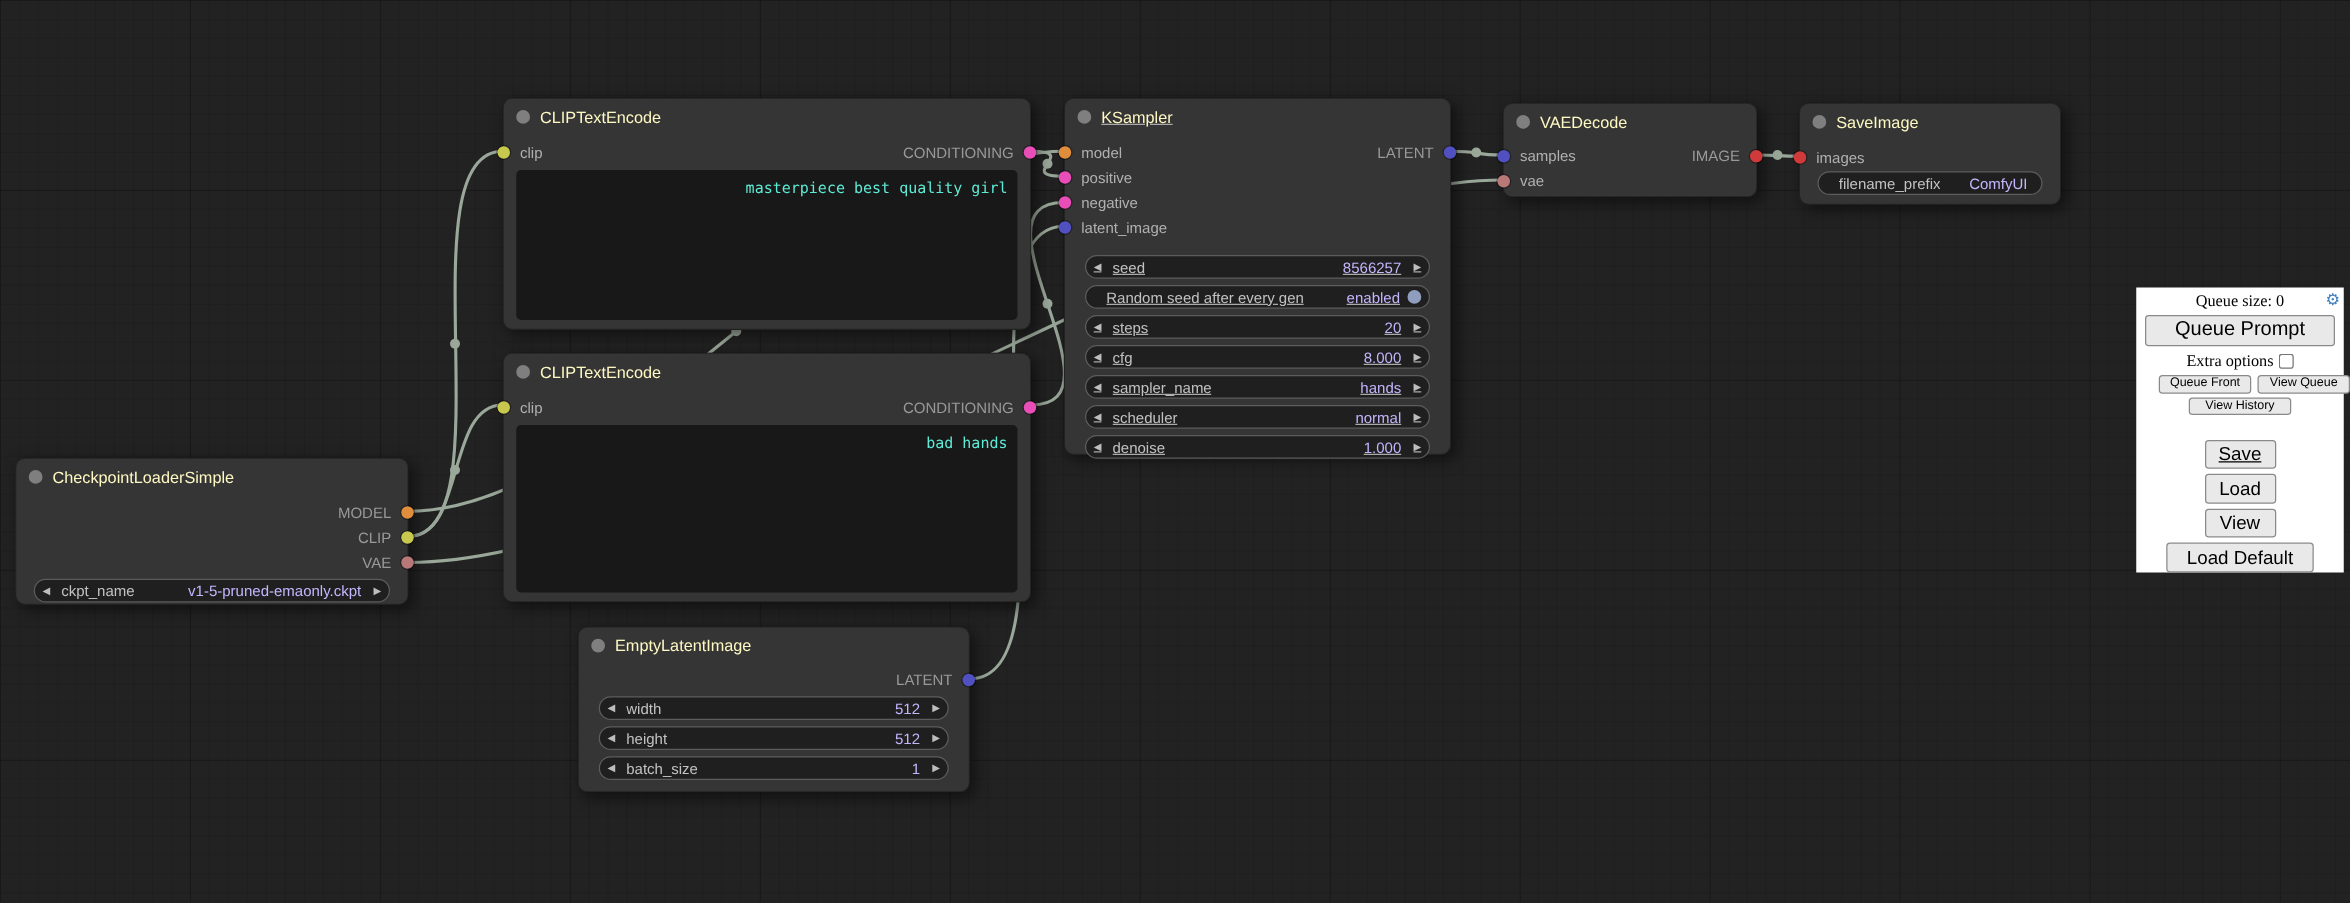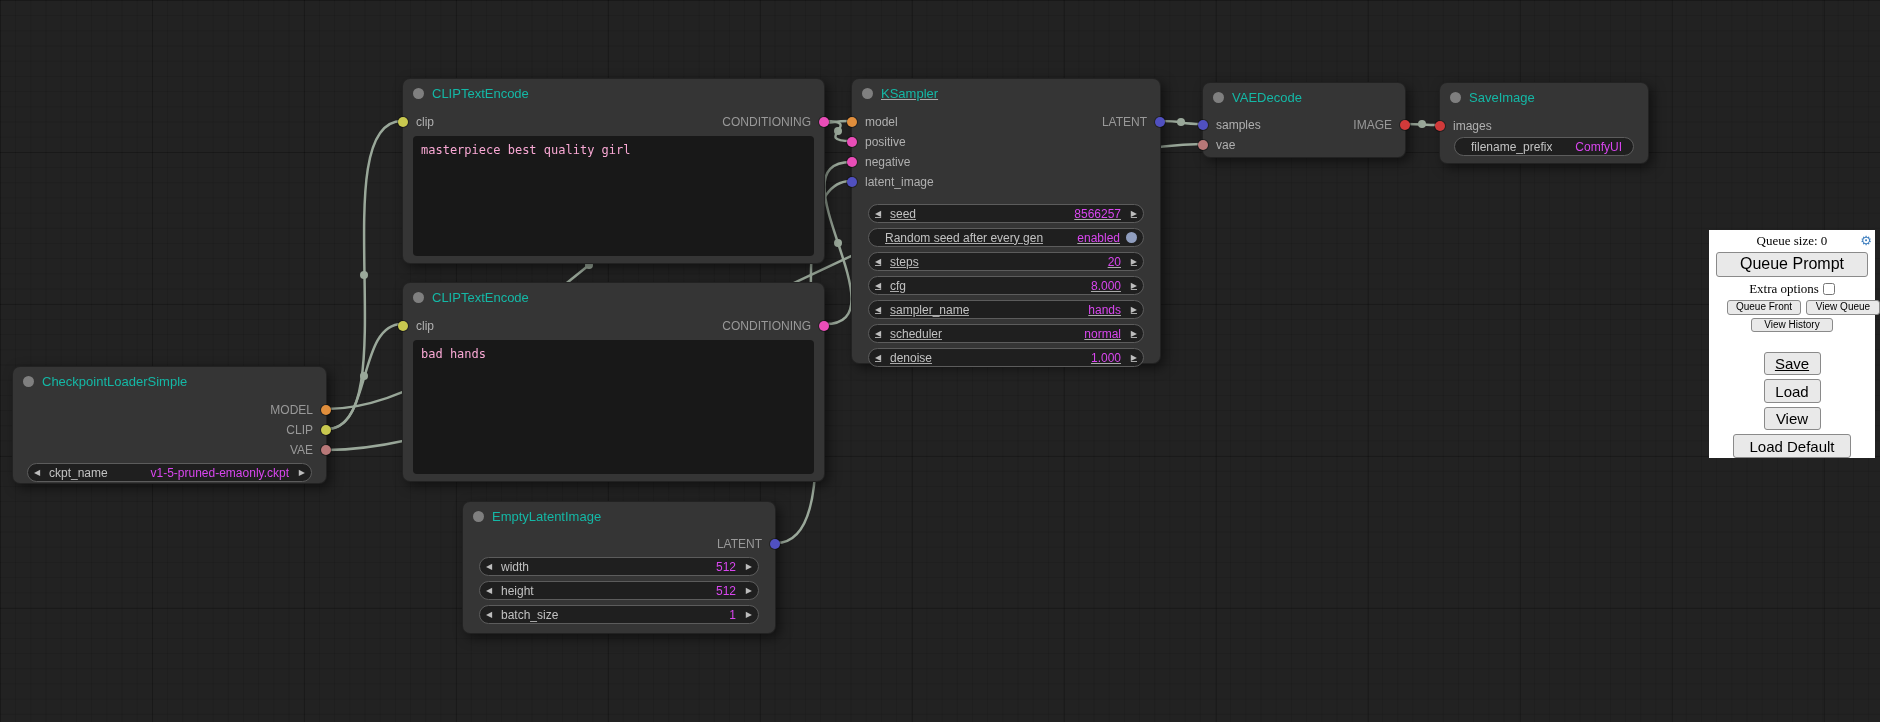--- a/index.html
+++ b/index.html
@@ -23,49 +23,49 @@
   
   .node{
     position:absolute;z-index:2;
     background:#353535;border:1px solid rgba(0,0,0,.35);
     border-radius:8px;box-sizing:border-box;
     box-shadow:4px 4px 12px rgba(0,0,0,.5);
     color:#aaa;font-size:12px;
   }
   .node-title{height:29px;display:flex;align-items:center;gap:8px;padding:0 10px;}
   .title-dot{width:11px;height:11px;border-radius:50%;background:#7f7f7f;flex:none;}
-  .title-text{color:#14b8a6;font-size:13px;white-space:nowrap;}
+  .title-text{color:#fef9c3;font-size:13px;white-space:nowrap;}
 
   .row{position:relative;height:20px;line-height:20px;}
   .row .in-label{position:absolute;left:13px;color:#b0b0b0;}
   .row .out-label{position:absolute;right:13px;color:#999;}
   .row .dot{position:absolute;top:50%;margin-top:-5px;width:10px;height:10px;border-radius:50%;background:#888;box-shadow:0 0 0 1px rgba(0,0,0,.35);}
   .row .dot.in{left:-5px;}
   .row .dot.out{right:-5px;}
   .abs-out{position:absolute;left:0;right:0;top:33px;}
 
   .widget{
     height:19px;border-radius:10px;background:#1f1f1f;border:1px solid #5c5c5c;
     display:flex;align-items:center;padding:0 6px;margin:0 16px;
     font-size:12px;color:#c6c6c6;box-sizing:border-box;white-space:nowrap;
   }
   .widget .arrow{font-size:8px;color:#bdbdbd;width:11px;flex:none;font-family:"DejaVu Sans",sans-serif;}
   .widget .arrow.right{text-align:right;}
   .widget .w-label{margin-left:4px;color:#c2c2c2;overflow:hidden;}
-  .widget .w-value{margin-left:auto;margin-right:5px;color:#d946ef;}
+  .widget .w-value{margin-left:auto;margin-right:5px;color:#c4b5fd;}
   .widget.toggle{padding-left:12px;}
   .widget.toggle .w-value{margin-right:6px;}
   .toggle-dot{width:11px;height:11px;border-radius:50%;background:#8f9dbe;flex:none;}
   .widgets{display:flex;flex-direction:column;gap:5px;}
 
   .prompt{
     position:absolute;left:10px;right:10px;top:57px;bottom:7px;
-    background:#181818;border:none;border-radius:4px;color:#f9a8d4;
+    background:#181818;border:none;border-radius:4px;color:#5eead4;
     font:12px/1.5 "DejaVu Sans Mono",monospace;padding:5px 8px;
-    resize:none;outline:none;box-sizing:border-box;
+    resize:none;outline:none;box-sizing:border-box;text-align:right;
   }
 
   
   #node-checkpoint{left:12px;top:366px;width:315px;height:118px;}
   #node-clip-pos{left:402px;top:78px;width:423px;height:186px;}
   #node-clip-neg{left:402px;top:282px;width:423px;height:200px;}
   #node-ksampler{left:851px;top:78px;width:310px;height:286px;text-decoration:underline;}
   #node-vaedecode{left:1202px;top:82px;width:204px;height:76px;}
   #node-saveimage{left:1439px;top:82px;width:210px;height:82px;}
   #node-emptylatent{left:462px;top:501px;width:314px;height:133px;}

